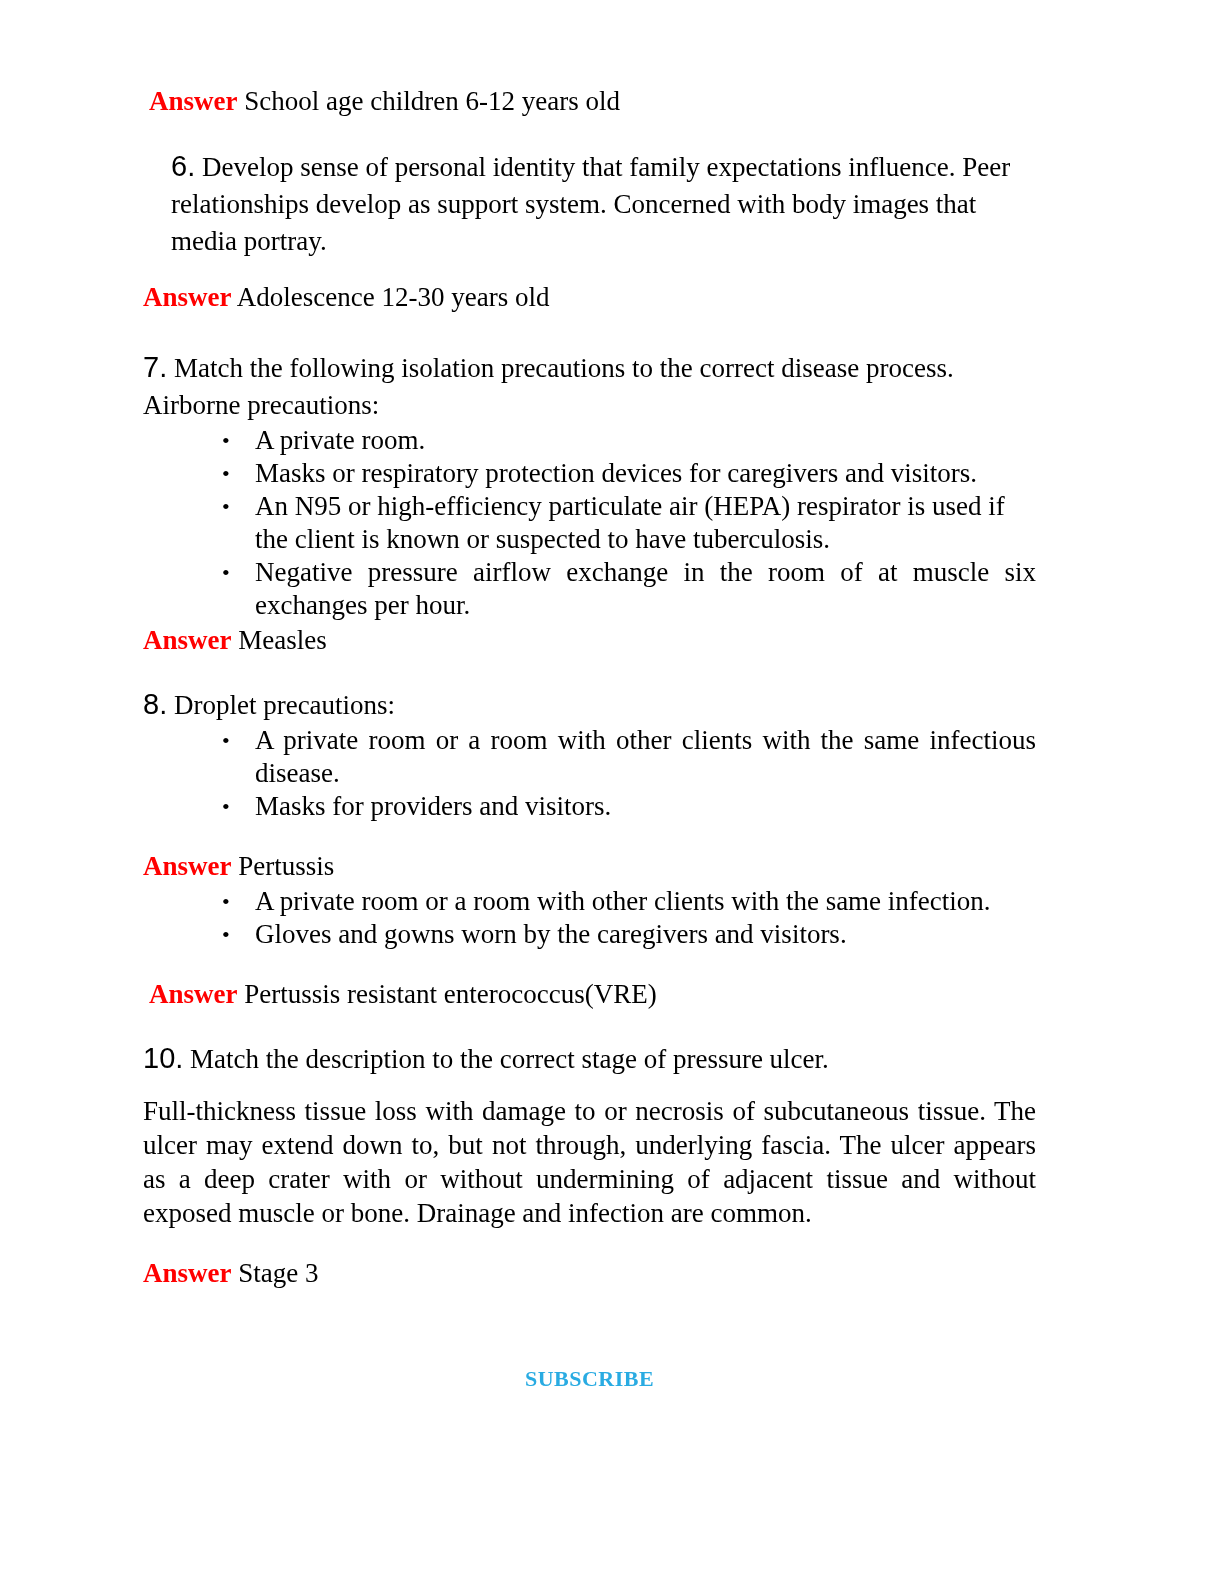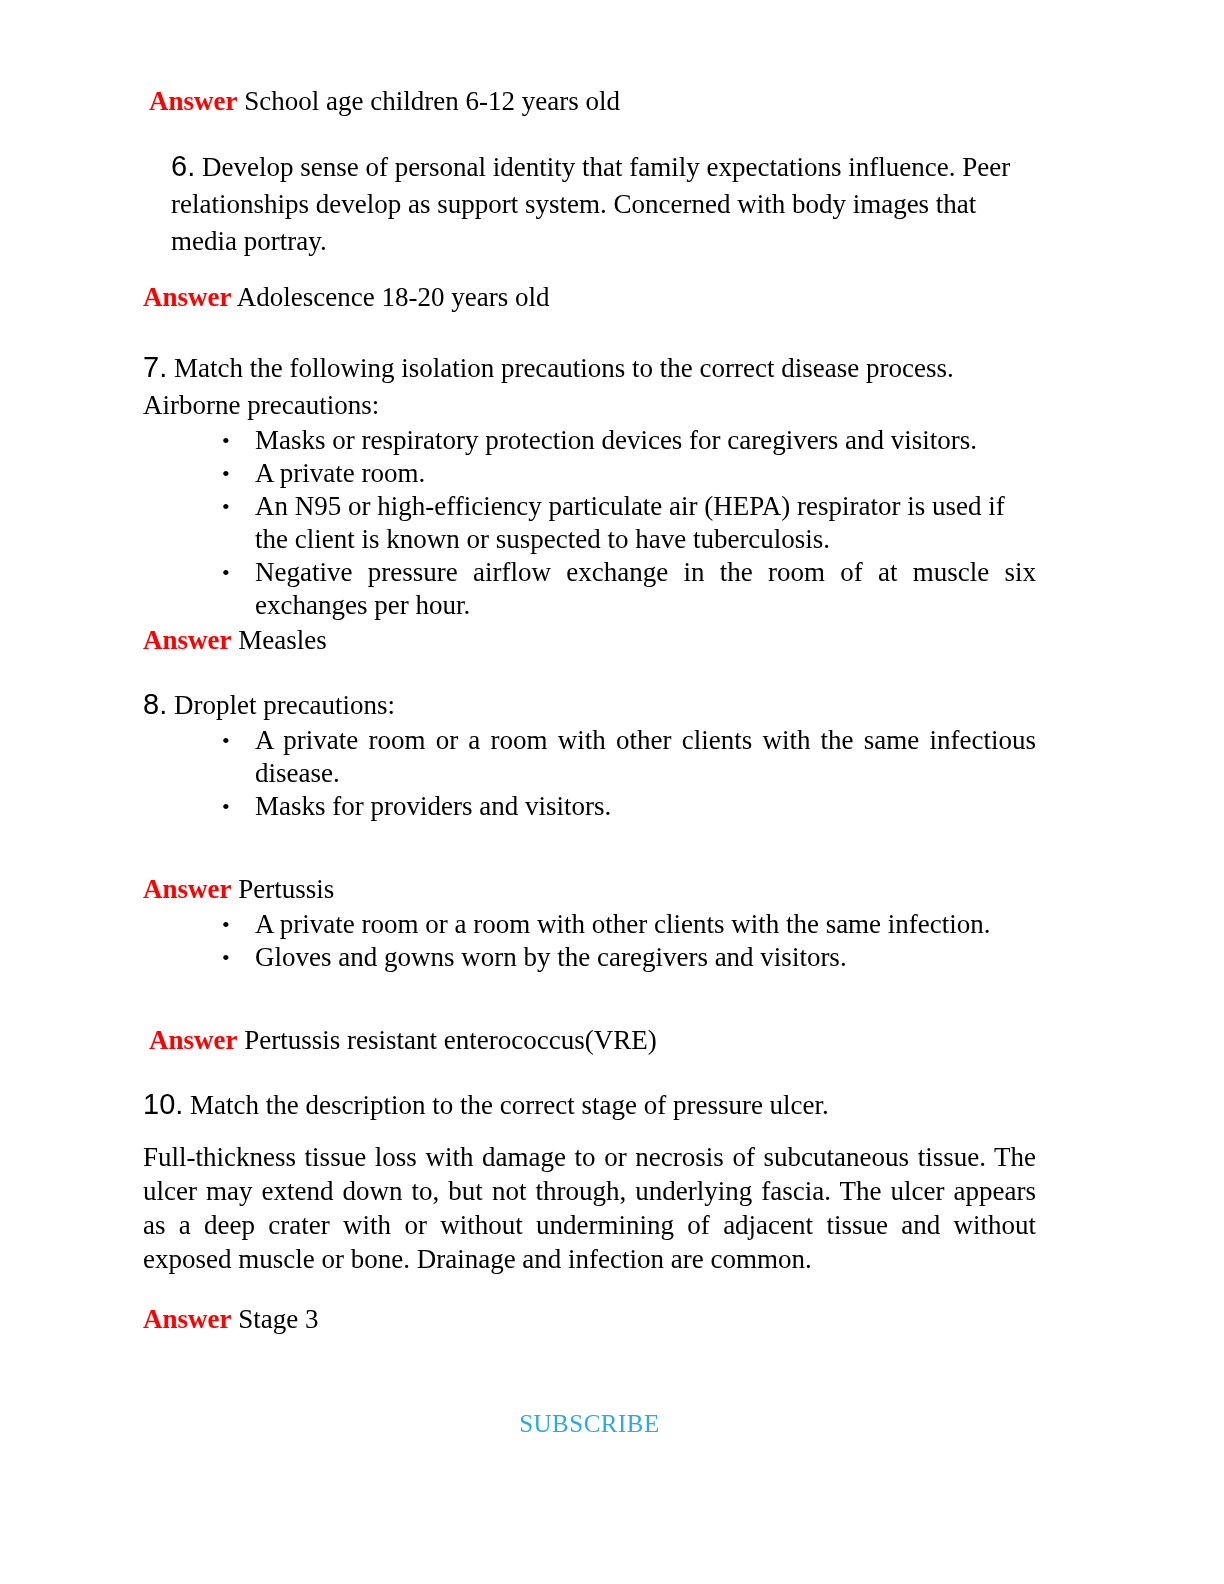--- a/index.html
+++ b/index.html
@@ -57,60 +57,60 @@
   }
   
   .mt0  { margin-top: 0; }
   .mt2  { margin-top: 2px; }
   .mt8  { margin-top: 16px; }
   .mt19 { margin-top: 19px; }
   .mt25 { margin-top: 25px; }
   .mt27 { margin-top: 27px; }
   .mt28 { margin-top: 28px; margin-left: 28px; }
   .mt33 { margin-top: 33px; }
-  .mt35 { margin-top: 48px; }
+  .mt35 { margin-top: 25px; }
   .mt51 { margin-top: 51px; }
   
   .footer {
     margin-top: 70px;
     text-align: center;
   }
   .subscribe {
     color: var(--subscribe);
-    font-weight: normal;
-    font-size: 25px;
+    font-weight: bold;
+    font-size: 22px;
     letter-spacing: 0.5px;
     text-decoration: none;
     font-family: "Liberation Serif", "DejaVu Serif", serif;
     cursor: pointer;
   }
 </style>
 </head>
 <body>
 
 <div class="page">
 
   <p class="answer ind">
     <span class="alabel">Answer</span> <span class="atext">School age children 6-12 years old</span>
   </p>
 
   <p class="q mt28">
     <span class="qnum">6.</span> <span class="qtext">Develop sense of personal identity that family expectations influence. Peer relationships develop as support system. Concerned with body images that media portray.</span>
   </p>
 
   <p class="answer mt19">
-    <span class="alabel">Answer</span> <span class="atext">Adolescence 18-20 years old</span>
+    <span class="alabel">Answer</span> <span class="atext">Adolescence 12-30 years old</span>
   </p>
 
   <p class="q mt33">
     <span class="qnum">7.</span> <span class="qtext">Match the following isolation precautions to the correct disease process. Airborne precautions:</span>
   </p>
   <ul class="bullets mt2">
+    <li>A private room.</li>
     <li>Masks or respiratory protection devices for caregivers and visitors.</li>
-    <li>A private room.</li>
     <li>An N95 or high-efficiency particulate air (HEPA) respirator is used if the client is known or suspected to have tuberculosis.</li>
     <li class="justify">Negative pressure airflow exchange in the room of at muscle six exchanges per hour.</li>
   </ul>
 
   <p class="answer mt0">
     <span class="alabel">Answer</span> <span class="atext">Measles</span>
   </p>
 
   <p class="q mt27">
     <span class="qnum">8.</span> <span class="qtext">Droplet precautions:</span>

